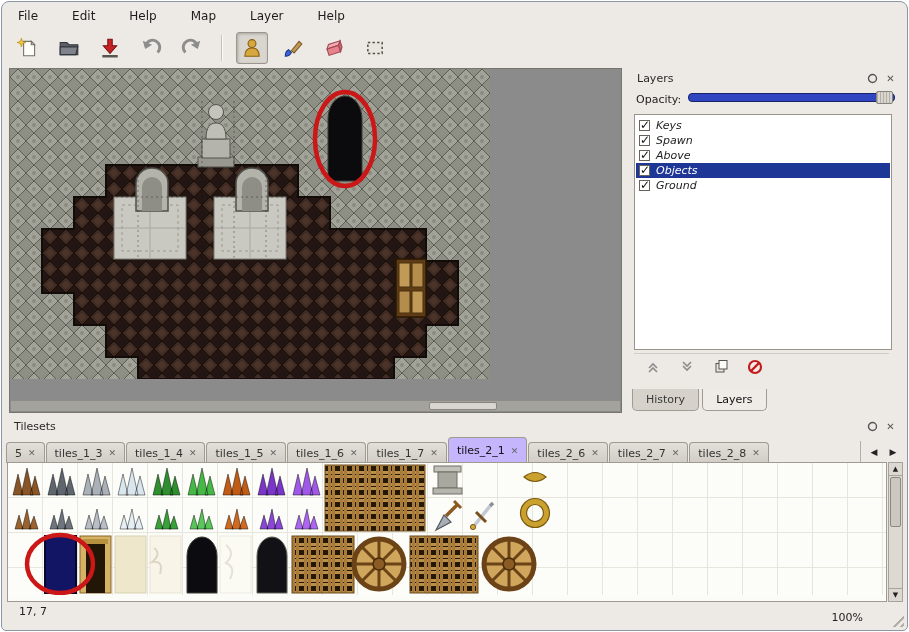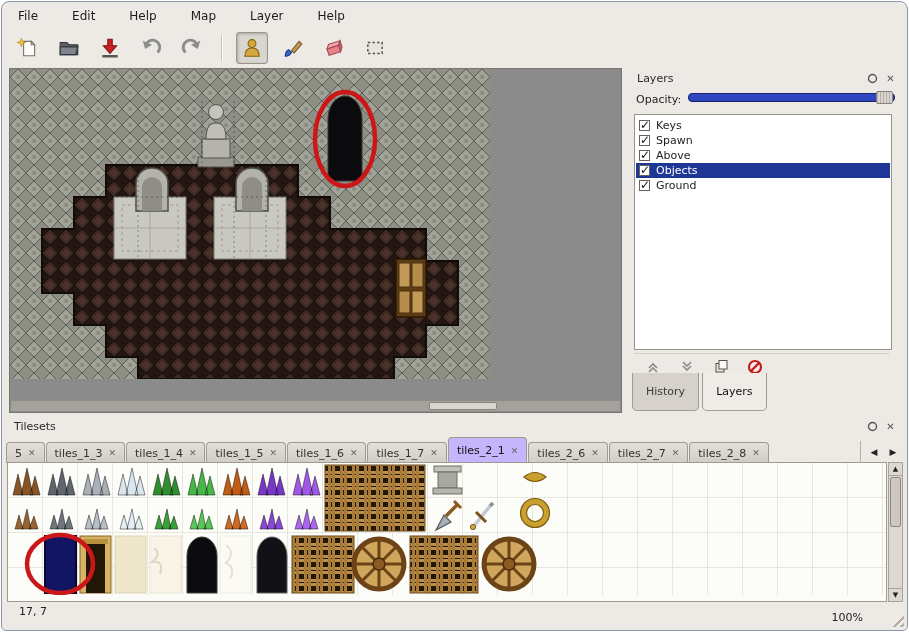--- a/index.html
+++ b/index.html
@@ -39,33 +39,33 @@
              font-size:10px; color:#555; margin-left:3px; cursor:default; }
   .opacity-row { position:absolute; top:25px; left:7px; right:8px; height:15px;
                  display:flex; }
   .opacity-label { font-size:11px; margin-right:7px; }
   .opacity-slider { flex:1; height:9px; background:#2f46c0; border:1px solid #17246c;
                     border-radius:4px; position:relative; }
   .opacity-handle { position:absolute; right:1px; top:-3px; width:17px; height:13px;
                     border:1px solid #868279; border-radius:2px;
                     background:#d9d6d0 repeating-linear-gradient(90deg,#b4b0a9 0 1px,transparent 1px 3px); }
   .layer-list { position:absolute; top:46px; left:5px; width:258px; bottom:63px;
-                background:#fff; border:1px solid #98948c; padding:3px 1px; overflow:hidden; }
+                background:#fff; border:1px solid #98948c; padding:3px 1px; overflow:hidden;font-style:italic; }
   .layer-row { height:15px; display:flex; align-items:center; gap:6px; padding:0 3px;
                font-size:11px; }
   .layer-row.selected { background:#1e3796; color:#fff;text-align:right; }
   .cb { width:11px; height:11px; background:#fff; border:1px solid #67635b; position:relative; flex:0 0 auto; }
   .cb.checked::after { content:"✓"; position:absolute; left:0; top:-3px; font-size:12px;
                        font-weight:bold; color:#0e0e0e; }
   .layer-actions { position:absolute; left:5px; right:14px; bottom:34px; height:26px;
                    border-top:1px solid #cfccc5; display:flex; align-items:center; gap:12px;
                    padding:2px 8px; }
   .act-btn { width:22px; height:20px; display:flex; align-items:center; justify-content:center; }
   .dock-tabs { position:absolute; left:3px; bottom:2px; display:flex; }
-  .dock-tab { padding:12px 13px; font-size:11px; background:#d6d2cb; color:#3a3a3a;
+  .dock-tab { padding:4px 13px; font-size:11px; background:#d6d2cb; color:#3a3a3a;
               border:1px solid #a09c94; border-top:none; border-radius:0 0 5px 5px; margin-right:3px;text-align:center; }
   .dock-tab.active { background:#efece7; color:#111; }
 
   
   .tilesets-panel { position:absolute; left:4px; top:414px; width:897px; height:190px; }
   .ts-tabbar { position:absolute; top:21px; left:0; right:0; height:26px;
                display:flex; align-items:flex-end; }
   .ts-tab { display:flex; align-items:center; gap:6px; padding:0 8px; height:21px; font-size:11px;
             background:linear-gradient(#e3dfd9,#d1cdc6); color:#333;
             border:1px solid #9f9b93; border-bottom:none; border-radius:4px 4px 0 0; margin-right:1px; }

